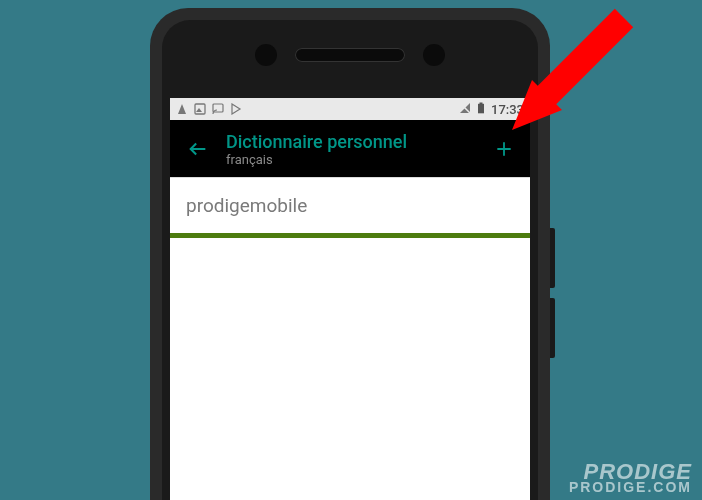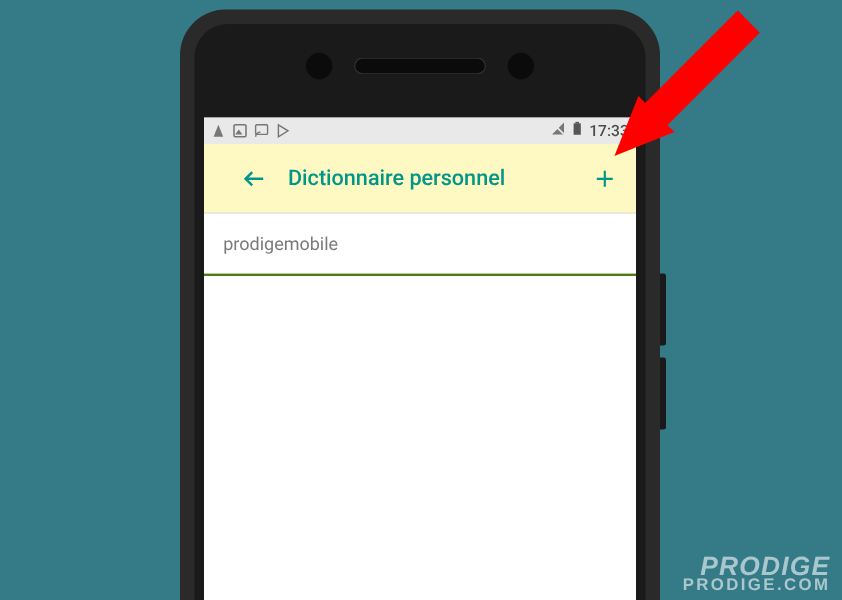--- a/index.html
+++ b/index.html
@@ -67,39 +67,39 @@
   }
   .status-left { display: flex; gap: 6px; align-items: center; }
   .status-left .ic { width: 12px; height: 12px; display: inline-flex; align-items: center; justify-content: center; color:#727272; }
   .status-left .ic svg { width: 12px; height: 12px; }
   .status-right { margin-left: auto; display: flex; align-items: center; gap: 4px; }
   .status-right svg { width: 12px; height: 12px; }
   .status-time { font-size: 13px; color: #4d4d4d; font-weight: 500; }
   
   .appbar {
     height: 58px;
-    background: #fef9c3;
+    background: #000000;
     border-bottom: 1px solid #dcdcdc;
     display: flex;
     align-items: center;
-    padding: 0 10px 0 28px;
+    padding: 0 10px 0 14px;
   }
   .back-btn { width: 28px; height: 28px; display: flex; align-items: center; justify-content: center; cursor: pointer; }
   .back-btn svg { width: 22px; height: 22px; stroke: #009688; stroke-width: 2.2; fill: none; }
   .titles { margin-left: 14px; display: flex; flex-direction: column; }
   .title { color: #009688; font-size: 18px; font-weight: 500; }
   .subtitle { color: #8a8a8a; font-size: 13px; margin-top: 0px; }
   .add-btn { margin-left: auto; width: 32px; height: 32px; display:flex; align-items:center; justify-content:center; cursor:pointer; }
   .add-btn svg { width: 20px; height: 20px; stroke: #009688; stroke-width: 2.2; }
   
   .list-item {
     padding: 16px 16px;
     color: #7a7a7a;
-    font-size: 15px;
-    border-bottom: 2px solid #4d7c0f;
+    font-size: 19px;
+    border-bottom: 5px solid #4d7c0f;
     cursor: pointer;
   }
   
   .side-btn {
     position: absolute;
     right: -5px;
     width: 5px;
     background: #1a1a1a;
     border-radius: 0 2px 2px 0;
   }
@@ -195,20 +195,21 @@
 
       <div class="appbar">
         <div class="back-btn">
           <svg viewBox="0 0 24 24">
               <line x1="20" y1="12" x2="4" y2="12"></line>
               <polyline points="10,6 4,12 10,18"></polyline>
             </svg>
         </div>
         <div class="titles">
           <div class="title">Dictionnaire personnel</div>
+          <div class="subtitle">français</div>
         </div>
         <div class="add-btn">
           <svg viewBox="0 0 24 24">
               <line x1="12" y1="4" x2="12" y2="20"></line>
               <line x1="4" y1="12" x2="20" y2="12"></line>
             </svg>
         </div>
       </div>
 
       <div>

